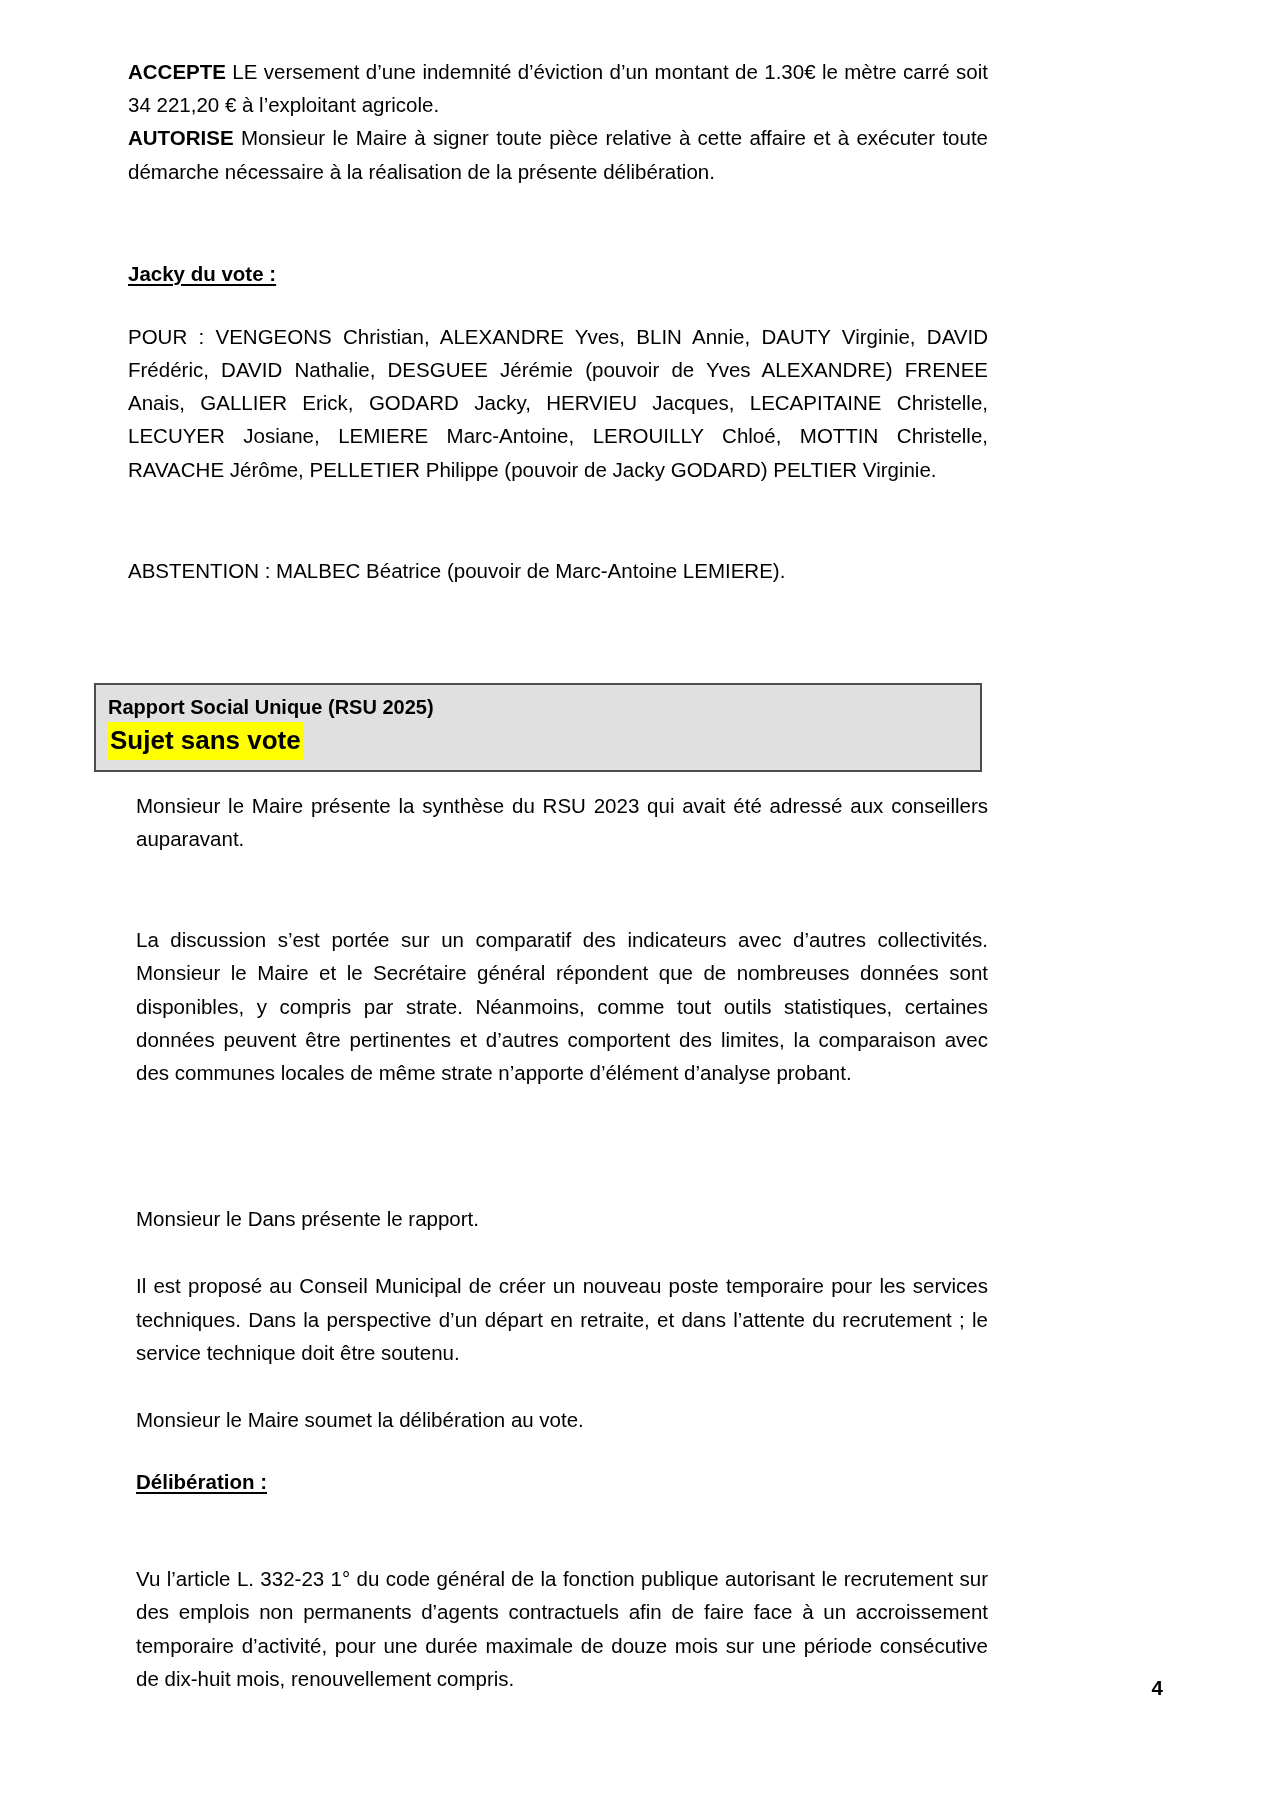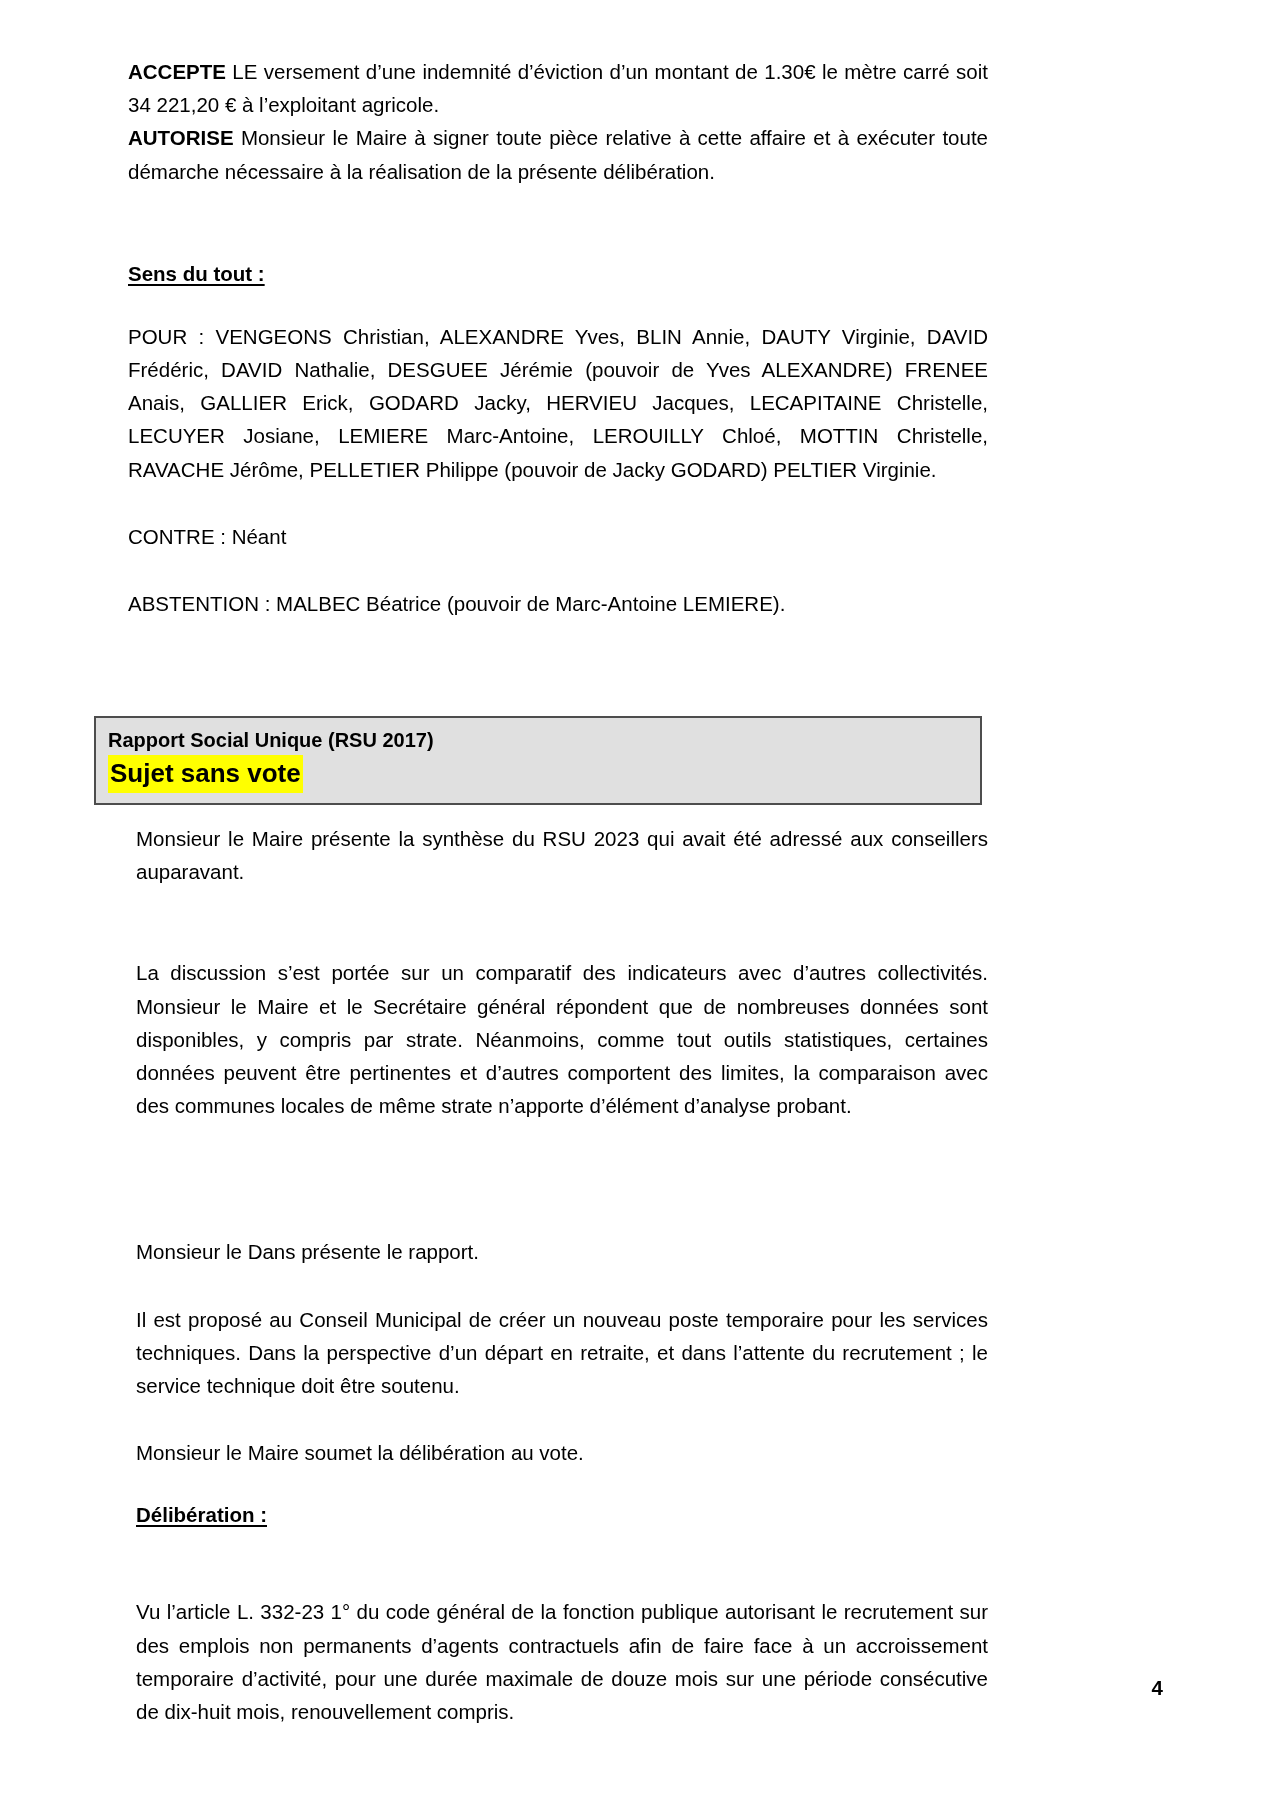--- a/index.html
+++ b/index.html
@@ -89,39 +89,38 @@
 
 <div class="page">
   <div class="content">
 
     <p><span class="bold">ACCEPTE</span><span> LE versement d’une indemnité d’éviction d’un montant de 1.30€ le mètre carré soit 34 221,20 € à l’exploitant agricole.</span></p>
     <p><span class="bold">AUTORISE</span><span> Monsieur le Maire à signer toute pièce relative à cette affaire et à exécuter toute démarche nécessaire à la réalisation de la présente délibération.</span></p>
 
     <div class="spacer-xl"></div>
 
     <div>
-      <span class="label-underline">Sens du tout :</span>
+      <span class="label-underline">Jacky du vote :</span>
     </div>
 
     <div class="spacer-md"></div>
 
     <p>POUR : VENGEONS Christian, ALEXANDRE Yves, BLIN Annie, DAUTY Virginie, DAVID Frédéric, DAVID Nathalie, DESGUEE Jérémie (pouvoir de Yves ALEXANDRE) FRENEE Anais, GALLIER Erick, GODARD Jacky, HERVIEU Jacques, LECAPITAINE Christelle, LECUYER Josiane, LEMIERE Marc-Antoine, LEROUILLY Chloé, MOTTIN Christelle, RAVACHE Jérôme, PELLETIER Philippe (pouvoir de Jacky GODARD) PELTIER Virginie.</p>
 
     <div class="spacer-md"></div>
 
-    <p>CONTRE : Néant</p>
 
     <div class="spacer-md"></div>
 
     <p>ABSTENTION : MALBEC Béatrice (pouvoir de Marc-Antoine LEMIERE).</p>
 
     <div class="spacer-xxl"></div>
 
     <div class="section-box">
-      <span class="box-title">Rapport Social Unique (RSU 2017)</span>
+      <span class="box-title">Rapport Social Unique (RSU 2025)</span>
       <span class="box-sub">Sujet sans vote</span>
     </div>
 
     <div class="spacer-sm"></div>
 
     <div style="padding-left:8px;">
       <p>Monsieur le Maire présente la synthèse du RSU 2023 qui avait été adressé aux conseillers auparavant.</p>
       <div class="spacer-md"></div>
       <div class="spacer-md"></div>
       <p>La discussion s’est portée sur un comparatif des indicateurs avec d’autres collectivités. Monsieur le Maire et le Secrétaire général répondent que de nombreuses données sont disponibles, y compris par strate. Néanmoins, comme tout outils statistiques, certaines données peuvent être pertinentes et d’autres comportent des limites, la comparaison avec des communes locales de même strate n’apporte d’élément d’analyse probant.</p>

